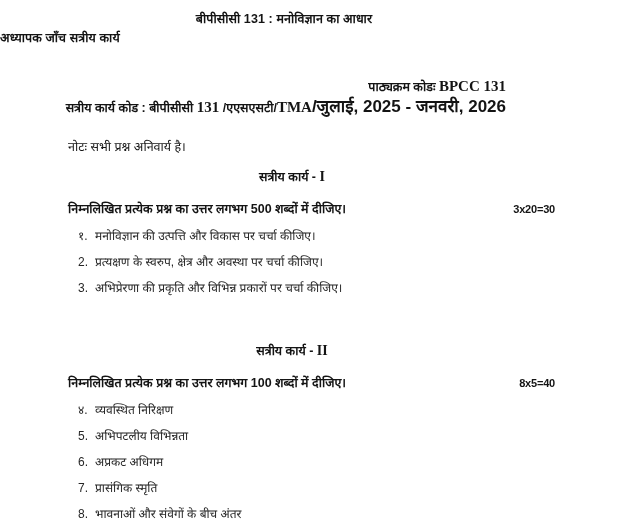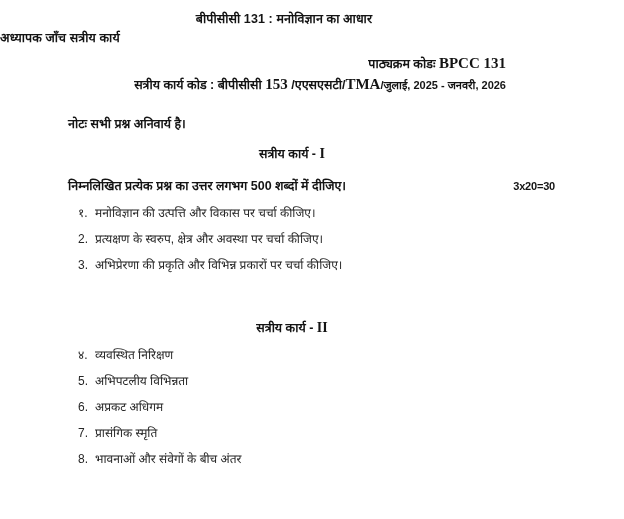--- a/index.html
+++ b/index.html
@@ -37,44 +37,44 @@
   }
   .doc-subtitle {
     font-weight: bold;
     font-size: 12.5px;
     line-height: 19px;
     letter-spacing: 0.1px;
   }
 
   
   .meta-block {
-    margin-top: 5px;
+    margin-top: 28px;
     padding-right: 62px;
   }
   .meta-line {
     text-align: right;
     font-weight: bold;
     font-size: 12.5px;
     line-height: 20px;
     white-space: nowrap;
   }
   .meta-line .latin {
     font-family: "Liberation Serif", "DejaVu Serif", serif;
     font-size: 15px;
     font-weight: bold;
   }
   .meta-line .sm {
-    font-size: 11px;
+    font-size: 17px;
   }
 
   
   .note-line {
     margin-top: 20px;
     padding-left: 68px;
-    font-weight: bold;
+    font-weight: normal;
     font-size: 12.5px;
     line-height: 18px;
   }
 
   
   .section-heading {
     text-align: center;
     font-weight: bold;
     font-size: 12.5px;
     line-height: 18px;
@@ -147,21 +147,21 @@
   <div class="meta-block">
 
     <div class="meta-line">
       <span>पाठ्यक्रम कोडः</span>
       <span class="latin">BPCC 131</span>
     </div>
 
     <div class="meta-line">
       <span>सत्रीय कार्य कोड :</span>
       <span>बीपीसीसी</span>
-      <span class="latin">153</span>
+      <span class="latin">131</span>
       <span>/एएसएसटी/</span><span class="latin">TMA</span><span class="sm">/जुलाई, 2025 - जनवरी, 2026</span>
     </div>
 
 
   </div>
 
   <div class="note-line">नोटः सभी प्रश्न अनिवार्य है।</div>
 
   <div>
     <div class="section-heading">
@@ -191,20 +191,24 @@
   </div>
 
   <div class="spacer-a"></div>
 
   <div>
     <div class="section-heading">
       <span>सत्रीय कार्य -</span>
       <span class="roman">II</span>
     </div>
 
+    <div class="instruction-row">
+      <div class="instruction-text">निम्नलिखित प्रत्येक प्रश्न का उत्तर लगभग 100 शब्दों में दीजिए।</div>
+      <div class="instruction-marks">8x5=40</div>
+    </div>
 
     <ul class="question-list">
       <li class="question-item">
         <span class="q-num">४.</span>
         <span class="q-text">व्यवस्थित निरिक्षण</span>
       </li>
       <li class="question-item">
         <span class="q-num">5.</span>
         <span class="q-text">अभिपटलीय विभिन्नता</span>
       </li>

